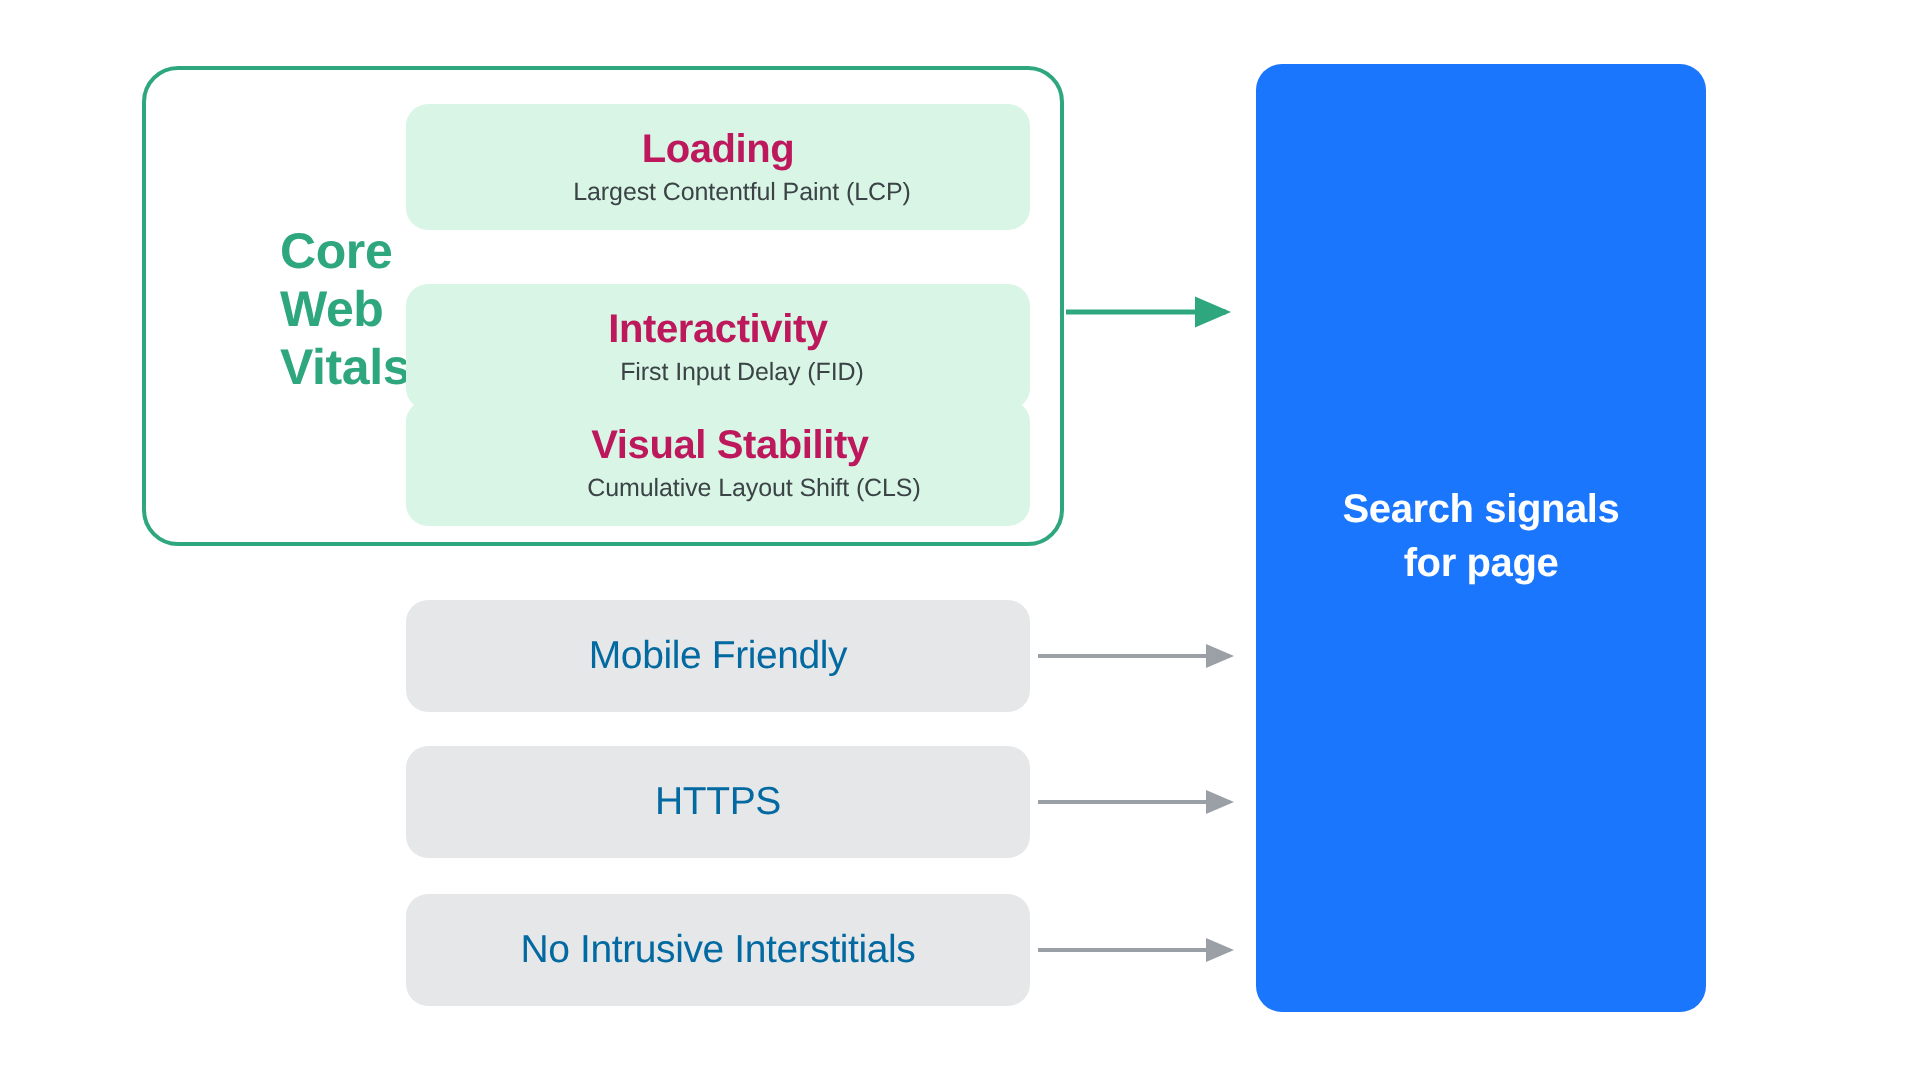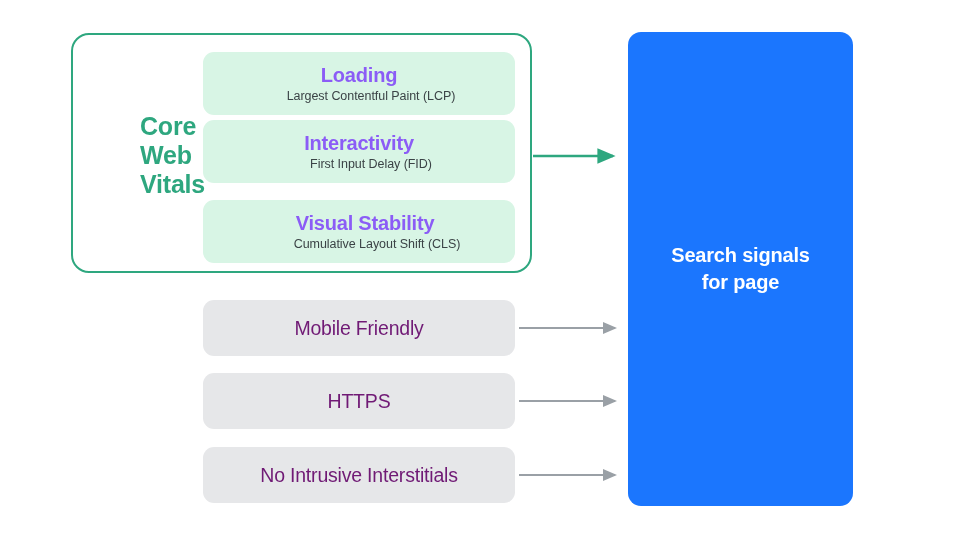--- a/index.html
+++ b/index.html
@@ -56,25 +56,25 @@
     height: 63px;
     background: #d8f5e5;
     border-radius: 11px;
     box-sizing: border-box;
     display: flex;
     flex-direction: column;
     align-items: center;
     justify-content: center;
   }
   .pill-1 { top: 52px; }
-  .pill-2 { top: 120px; }
+  .pill-2 { top: 142px; }
   .pill-3 { top: 200px; padding-left: 12px; }
 
   .pill-title {
-    color: #8b5cf6;
+    color: #be185d;
     font-size: 20px;
     font-weight: bold;
     letter-spacing: -0.2px;
     line-height: 1.15;
   }
   .pill-sub {
     color: #3b4346;
     font-size: 12.5px;
     font-weight: normal;
     margin-top: 2px;
@@ -92,21 +92,21 @@
     border-radius: 11px;
     display: flex;
     align-items: center;
     justify-content: center;
   }
   .gray-1 { top: 300px; }
   .gray-2 { top: 373px; }
   .gray-3 { top: 447px; }
 
   .gray-text {
-    color: #701a75;
+    color: #0369a1;
     font-size: 19.5px;
     font-weight: normal;
     letter-spacing: -0.2px;
   }
 
   
   .blue-panel {
     position: absolute;
     left: 628px;
     top: 32px;

